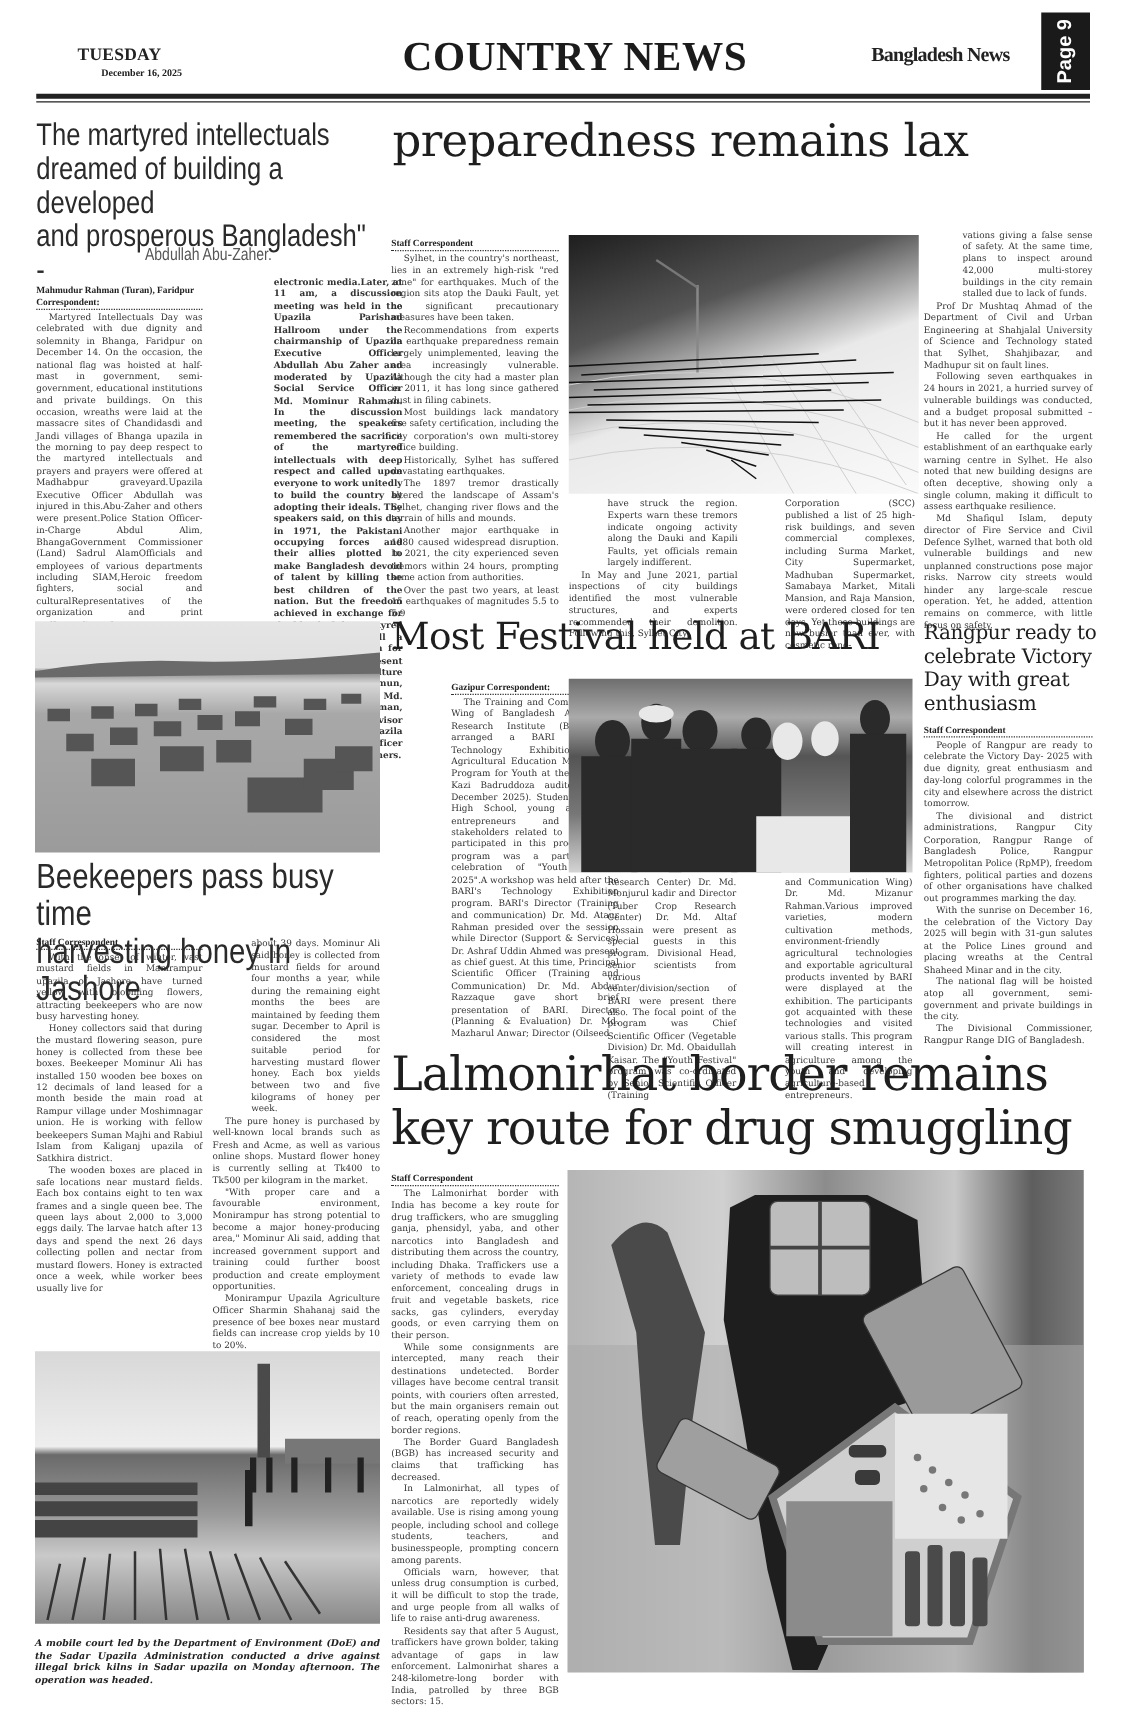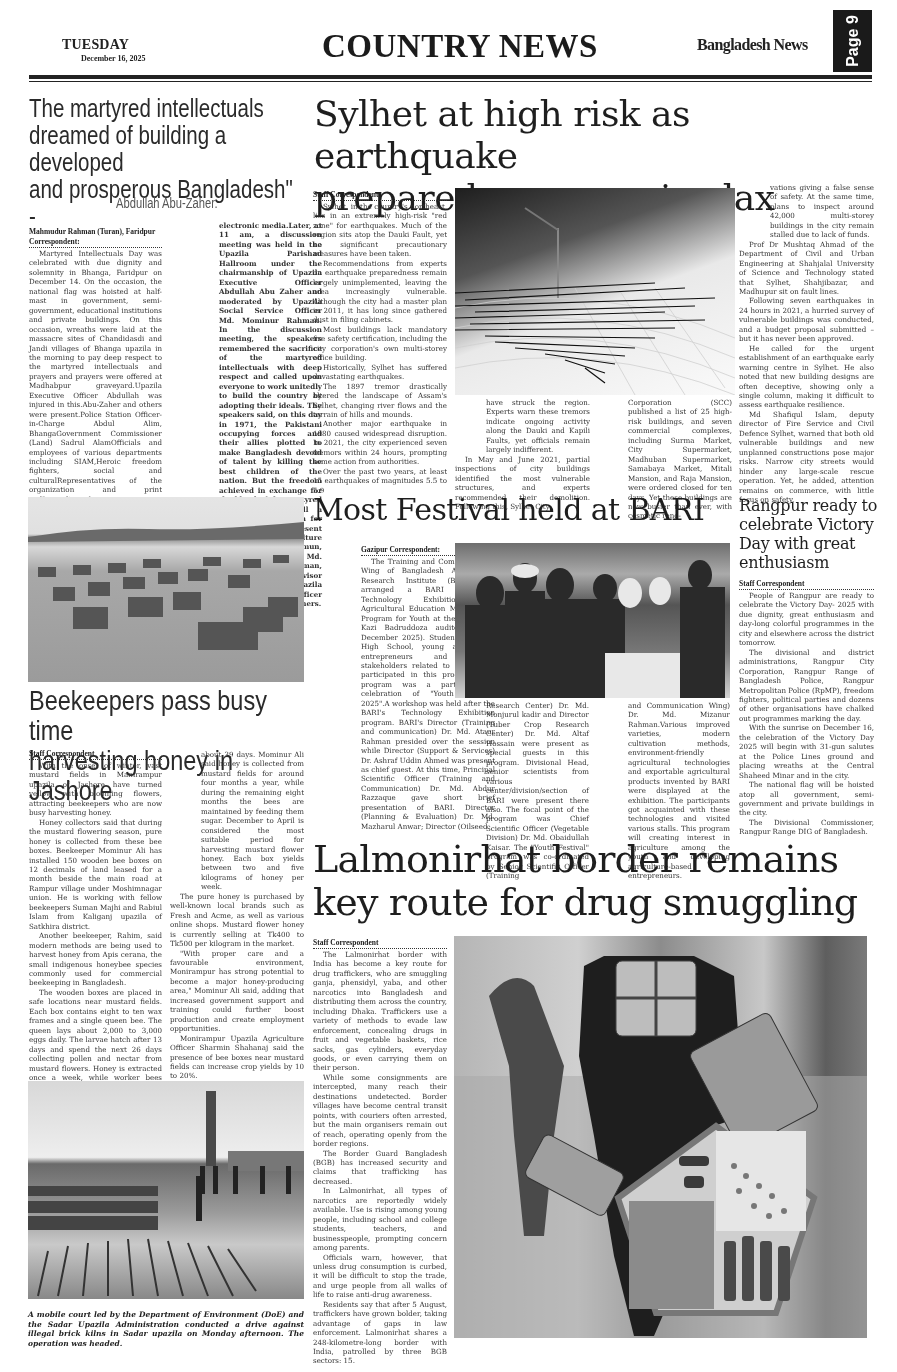--- a/index.html
+++ b/index.html
@@ -54,21 +54,20 @@
   </div>
 </div>
 <div class="abs col" style="left:29px; top:249px; width:133px;">
   <p>Martyred Intellectuals Day was celebrated with due dignity and solemnity in Bhanga, Faridpur on December 14. On the occasion, the national flag was hoisted at half-mast in government, semi-government, educational institutions and private buildings. On this occasion, wreaths were laid at the massacre sites of Chandidasdi and Jandi villages of Bhanga upazila in the morning to pay deep respect to the martyred intellectuals and prayers and prayers were offered at Madhabpur graveyard.Upazila Executive Officer Abdullah was injured in this.Abu-Zaher and others were present.Police Station Officer-in-Charge Abdul Alim, BhangaGovernment Commissioner (Land) Sadrul AlamOfficials and employees of various departments including SIAM,Heroic freedom fighters, social and culturalRepresentatives of the organization and print andJournalists of</p>
 </div>
 <div class="abs col" style="left:188px; top:221px; width:134px;font-weight:bold;">
   <p class="noind">electronic media.Later, at 11 am, a discussion meeting was held in the Upazila Parishad Hallroom under the chairmanship of Upazila Executive Officer Abdullah Abu Zaher and moderated by Upazila Social Service Officer Md. Mominur Rahman. In the discussion meeting, the speakers remembered the sacrifice of the martyred intellectuals with deep respect and called upon everyone to work unitedly to build the country by adopting their ideals. The speakers said, on this day in 1971, the Pakistani occupying forces and their allies plotted to make Bangladesh devoid of talent by killing the best children of the nation. But the freedom achieved in exchange for the blood of the martyred intellectuals is still a source of inspiration for us today.Also present were Upazila Agriculture Officer Molla Al-Mamun, Livestock Officer Md. Atiqur Rahman, Academic Supervisor Prahlad Biswas, Upazila Women's Affairs Officer Ilaranikundu, and others.</p>
 </div>
 
 <div class="abs hl-serif" style="left:314px; top:93px; font-size:36px; line-height:42px; width:570px;">
-  <div>Sylhet at high risk as earthquake</div>
   <div>preparedness remains lax</div>
 </div>
 <div class="abs" style="left:313px; top:190px; width:134px;">
   <div class="byline">Staff Correspondent</div>
   <div class="col">
     <p>Sylhet, in the country's northeast, lies in an extremely high-risk "red zone" for earthquakes. Much of the region sits atop the Dauki Fault, yet no significant precautionary measures have been taken.</p>
     <p>Recommendations from experts on earthquake preparedness remain largely unimplemented, leaving the area increasingly vulnerable. Although the city had a master plan in 2011, it has long since gathered dust in filing cabinets.</p>
     <p>Most buildings lack mandatory fire safety certification, including the city corporation's own multi-storey office building.</p>
     <p>Historically, Sylhet has suffered devastating earthquakes.</p>
     <p>The 1897 tremor drastically altered the landscape of Assam's Sylhet, changing river flows and the terrain of hills and mounds.</p>
@@ -137,21 +136,20 @@
 </div>
 <div class="abs hl-cond" style="left:29px; top:686px; font-size:28px; line-height:30px; transform: scaleX(0.84); width:335px;">
   <div>Beekeepers pass busy time</div>
   <div>harvesting honey in Jashore</div>
 </div>
 <div class="abs" style="left:29px; top:749px; width:133px;">
   <div class="byline">Staff Correspondent</div>
   <div class="col">
     <p>With the onset of winter, vast mustard fields in Manirampur upazila of Jashore have turned yellow with blooming flowers, attracting beekeepers who are now busy harvesting honey.</p>
     <p>Honey collectors said that during the mustard flowering season, pure honey is collected from these bee boxes. Beekeeper Mominur Ali has installed 150 wooden bee boxes on 12 decimals of land leased for a month beside the main road at Rampur village under Moshimnagar union. He is working with fellow beekeepers Suman Majhi and Rabiul Islam from Kaliganj upazila of Satkhira district.</p>
-    <p>Another beekeeper, Rahim, said modern methods are being used to harvest honey from Apis cerana, the small indigenous honeybee species commonly used for commercial beekeeping in Bangladesh.</p>
     <p>The wooden boxes are placed in safe locations near mustard fields. Each box contains eight to ten wax frames and a single queen bee. The queen lays about 2,000 to 3,000 eggs daily. The larvae hatch after 13 days and spend the next 26 days collecting pollen and nectar from mustard flowers. Honey is extracted once a week, while worker bees usually live for</p>
   </div>
 </div>
 <div class="abs col" style="left:170px; top:750px; width:134px;">
   <p class="noind">about 39 days. Mominur Ali said honey is collected from mustard fields for around four months a year, while during the remaining eight months the bees are maintained by feeding them sugar. December to April is considered the most suitable period for harvesting mustard flower honey. Each box yields between two and five kilograms of honey per week.</p>
   <p>The pure honey is purchased by well-known local brands such as Fresh and Acme, as well as various online shops. Mustard flower honey is currently selling at Tk400 to Tk500 per kilogram in the market.</p>
   <p>"With proper care and a favourable environment, Monirampur has strong potential to become a major honey-producing area," Mominur Ali said, adding that increased government support and training could further boost production and create employment opportunities.</p>
   <p>Monirampur Upazila Agriculture Officer Sharmin Shahanaj said the presence of bee boxes near mustard fields can increase crop yields by 10 to 20%.</p>
   <p>"Beekeeping alongside mustard cultivation is highly profitable. While beekeepers earn from honey sales, farmers also benefit from higher mustard yields," she said.</p>
 </div>

